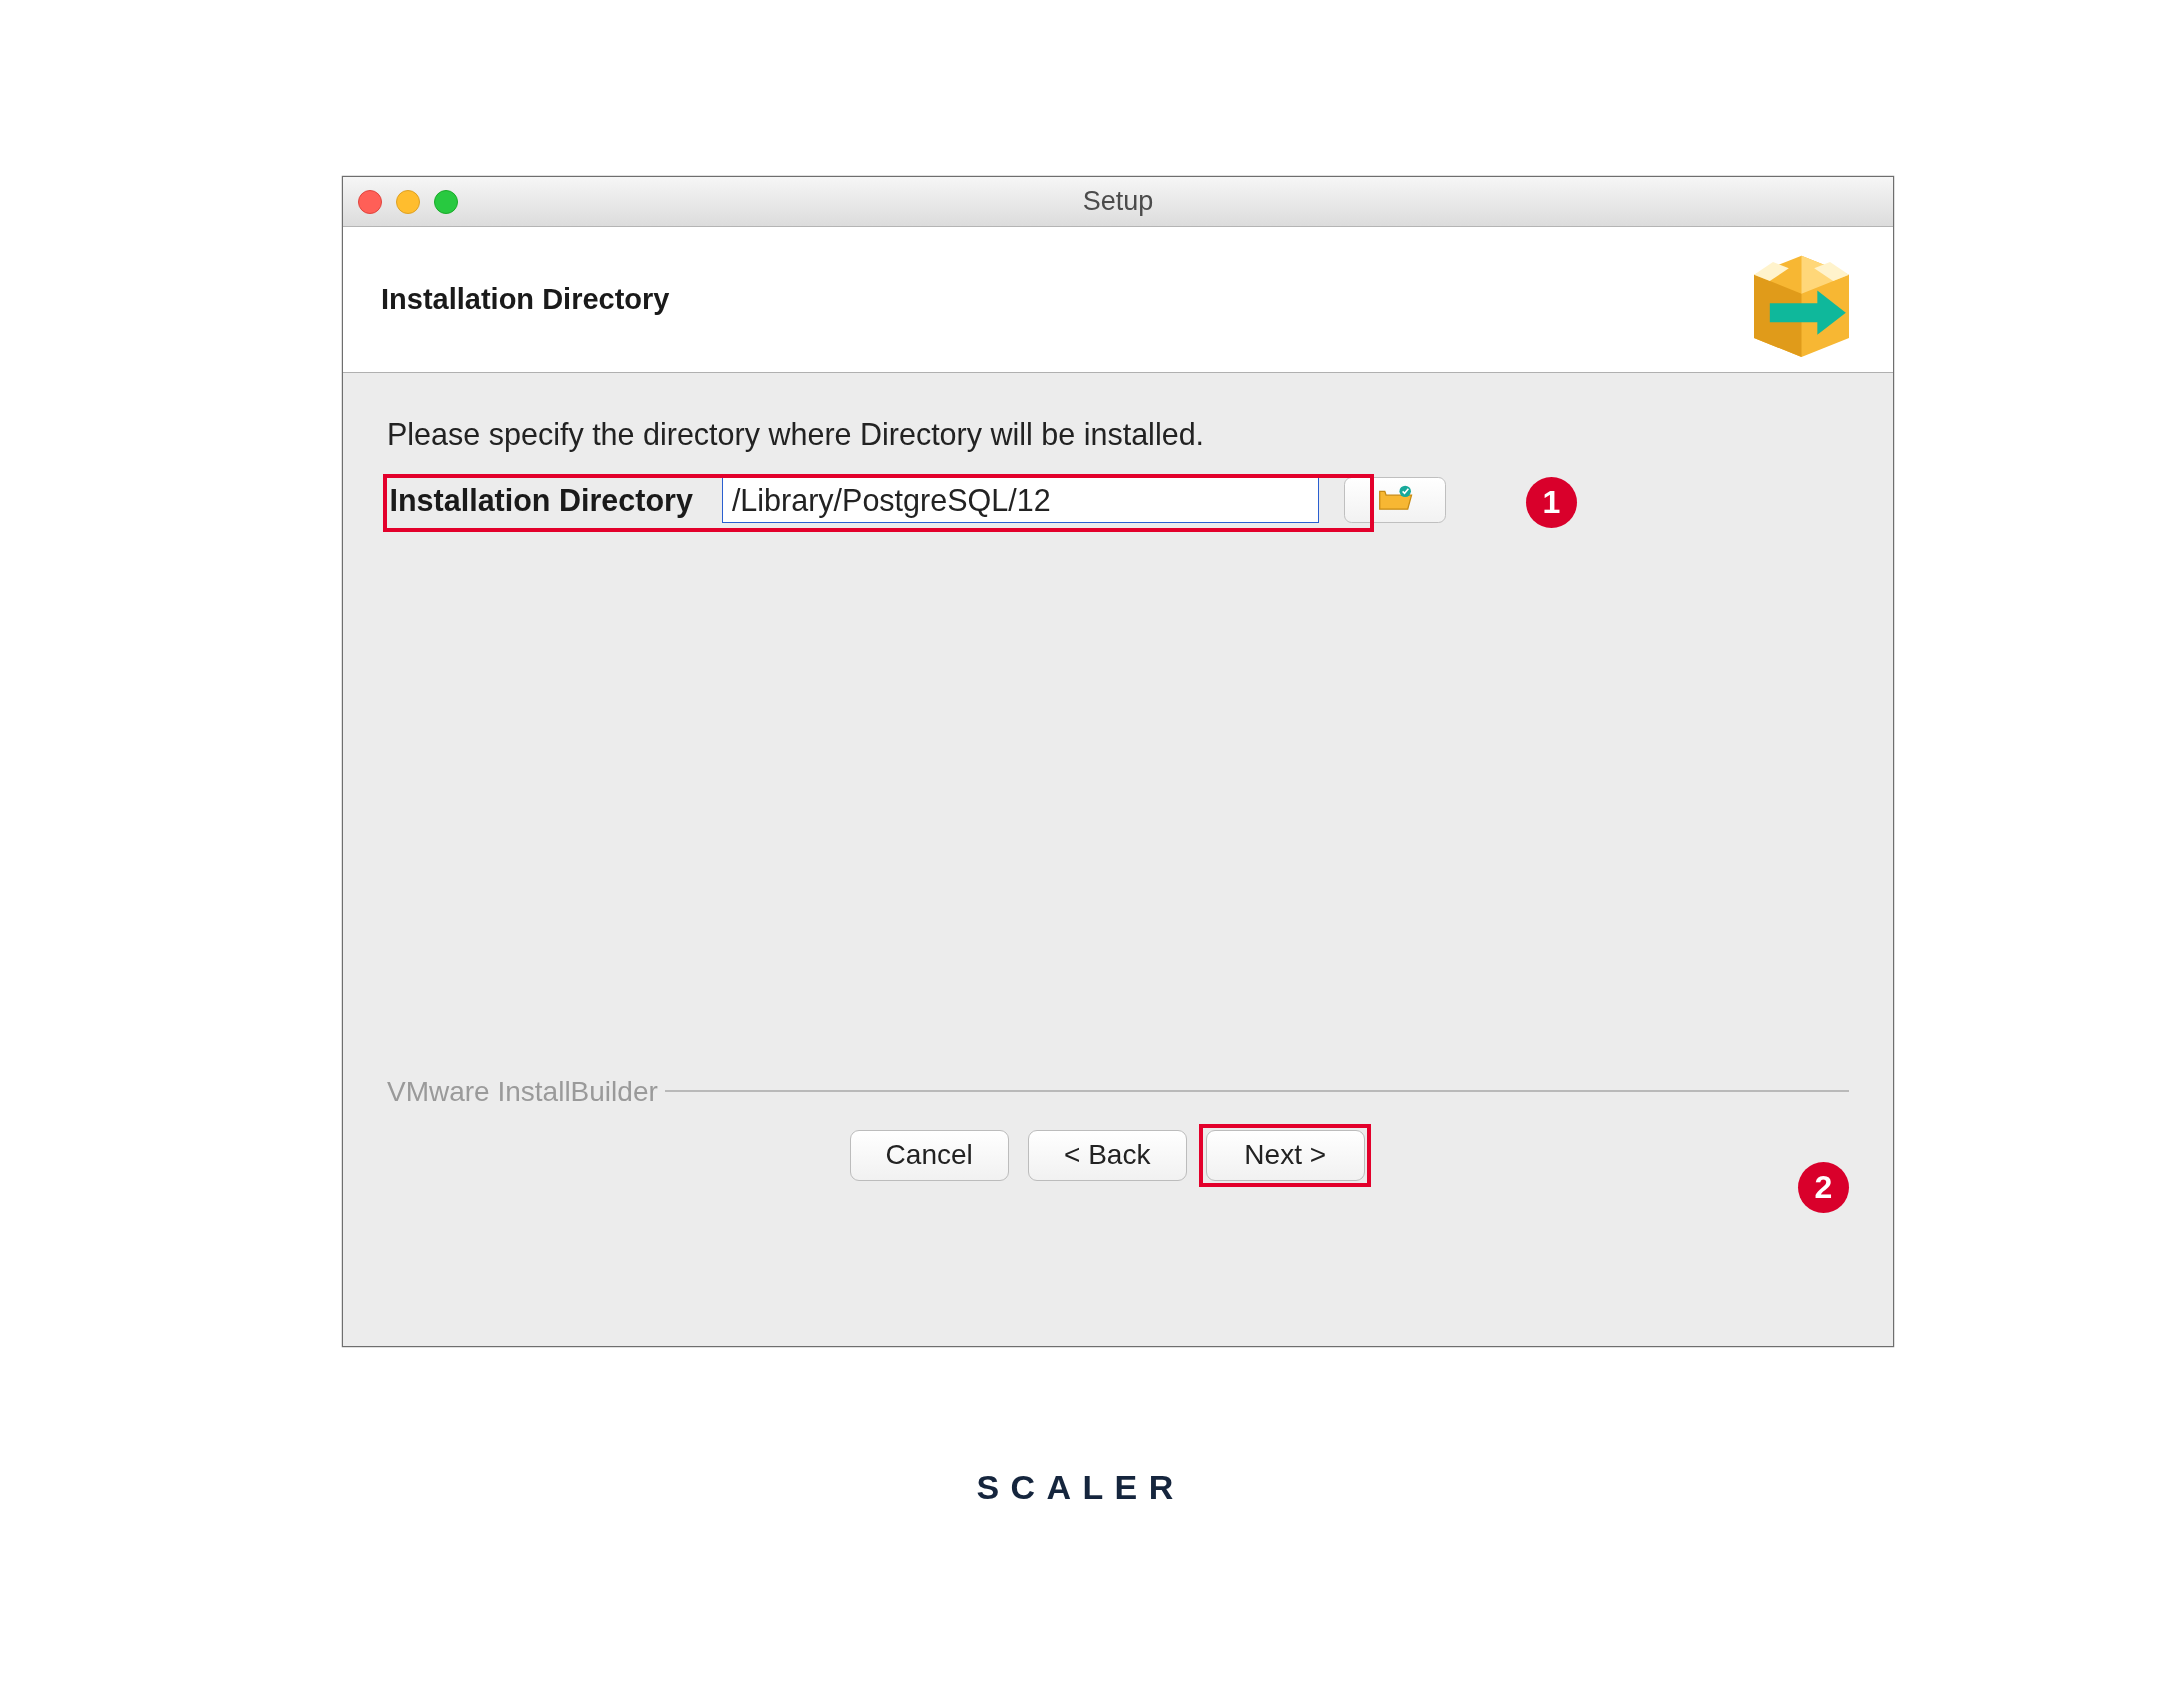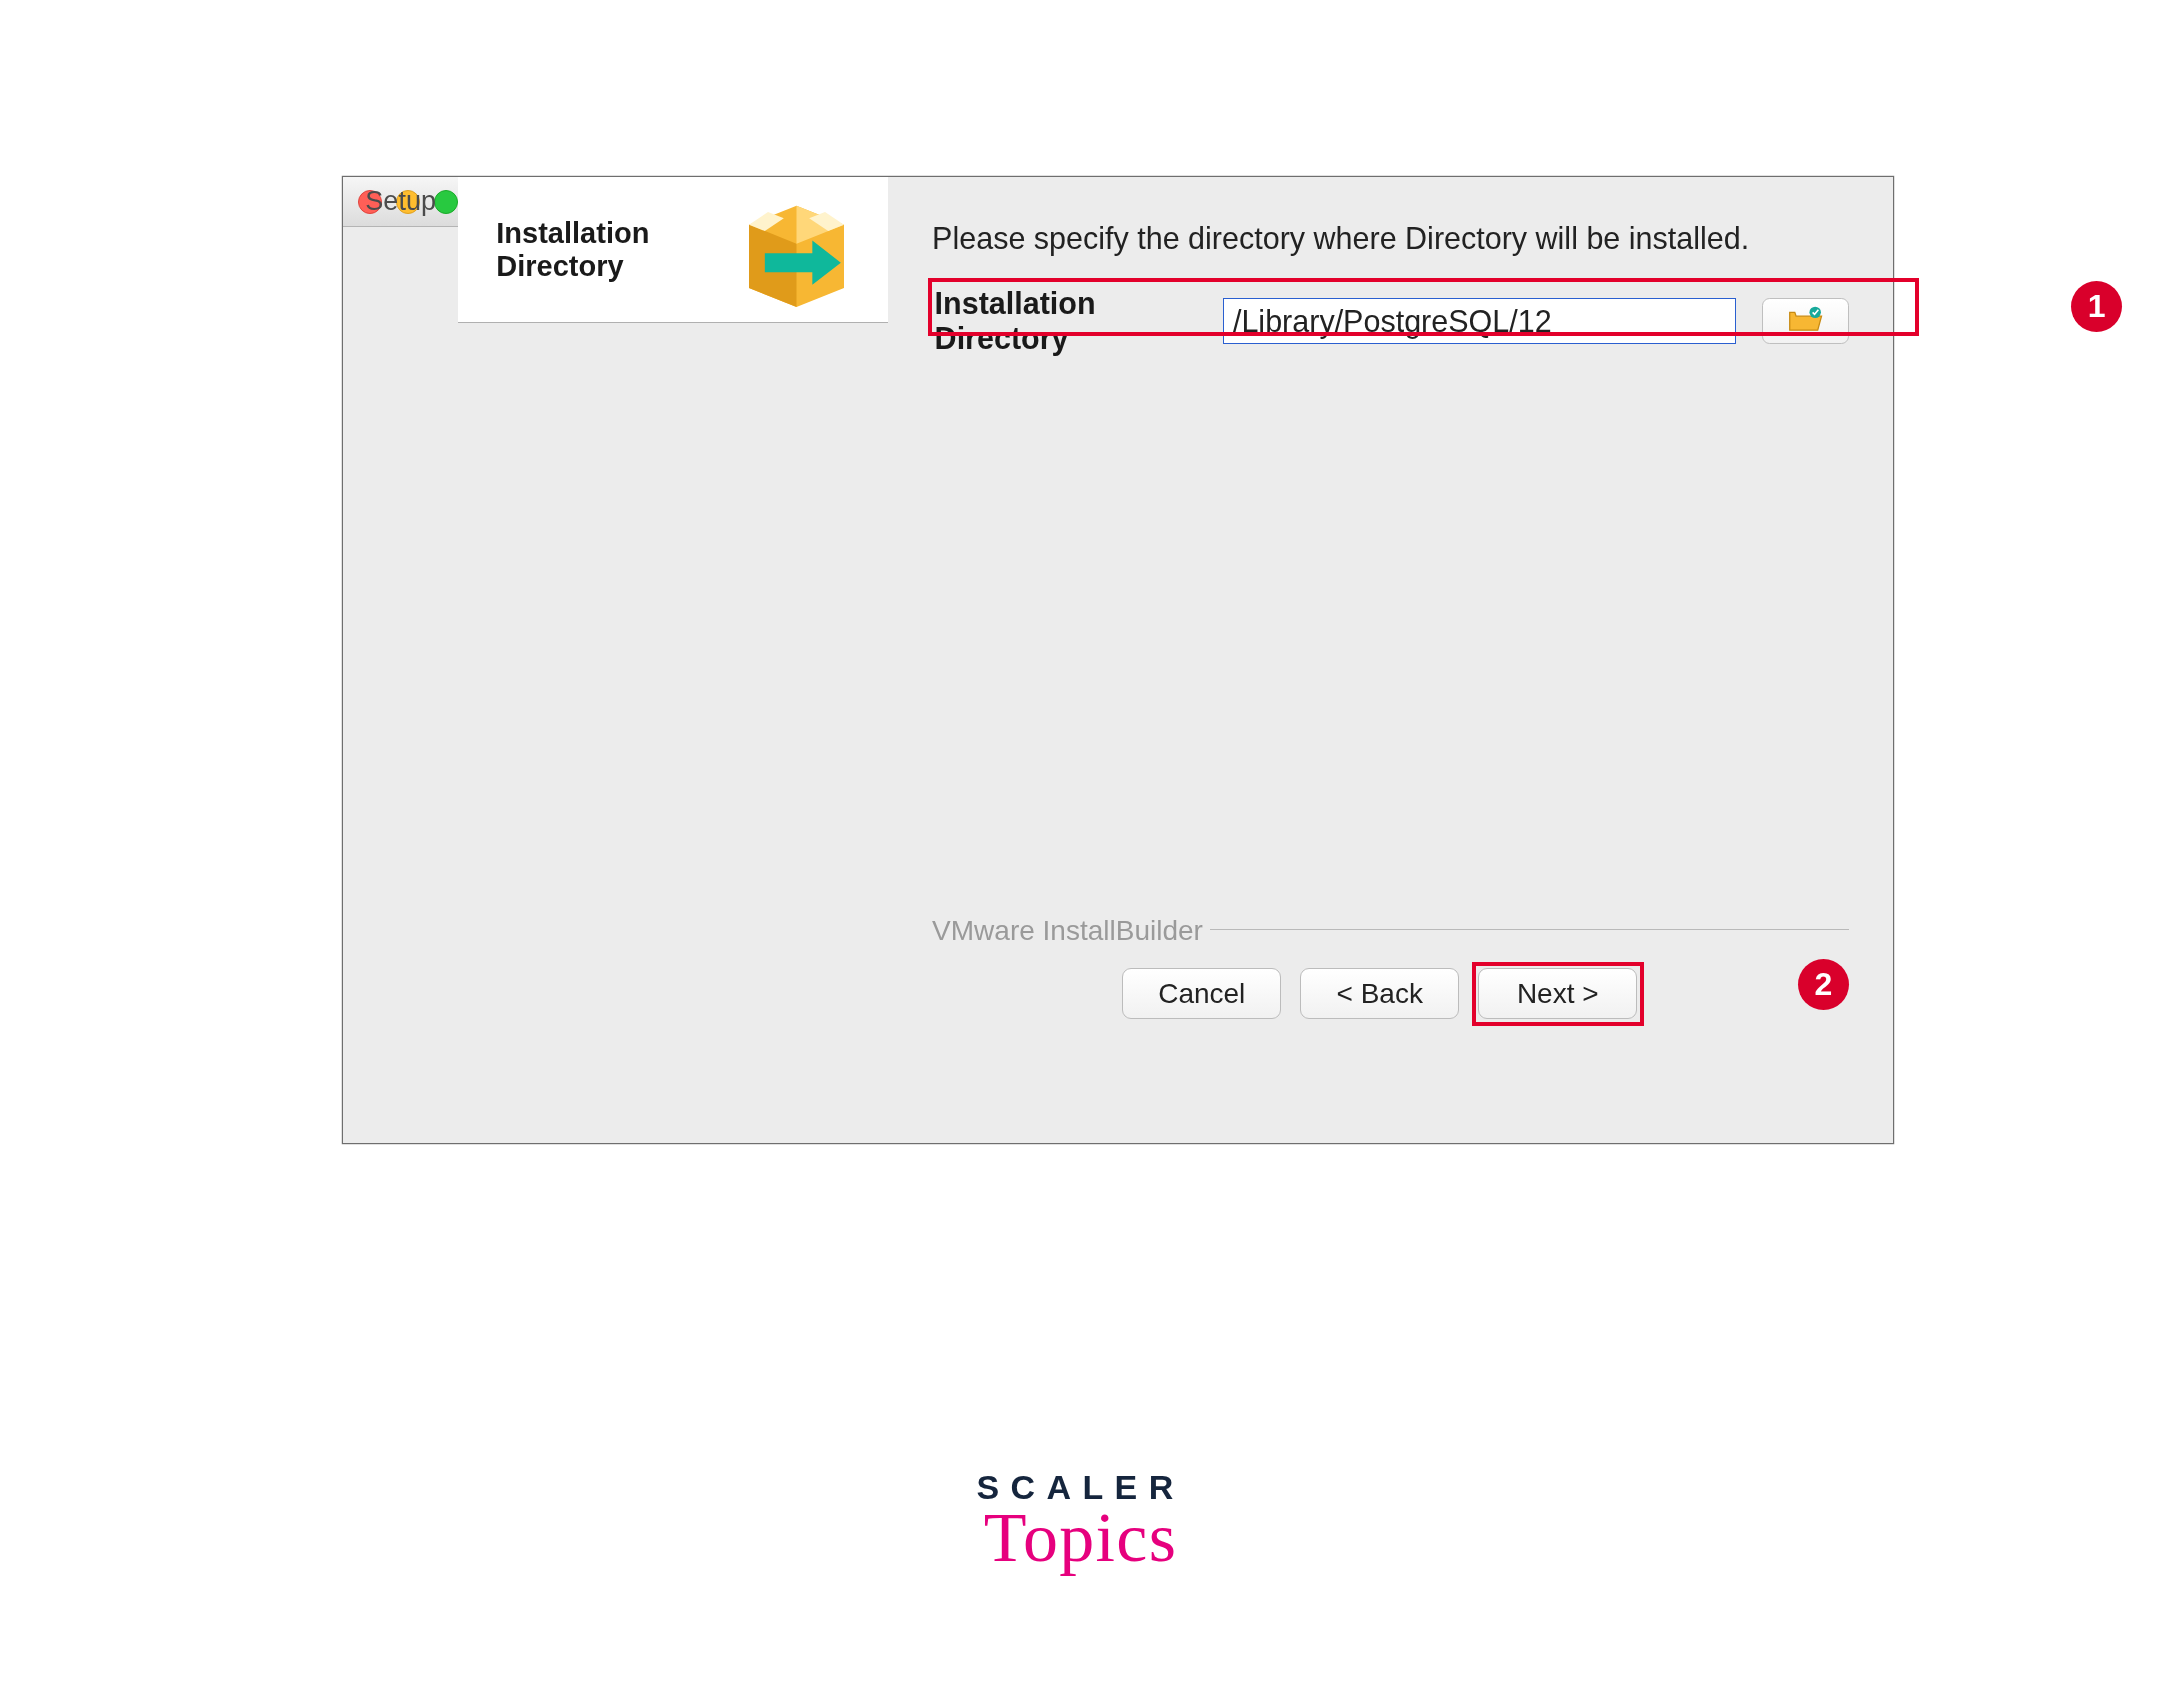--- a/index.html
+++ b/index.html
@@ -12,24 +12,25 @@
   }
   .canvas {
     position: absolute;
     inset: 0;
   }
   .window {
     position: absolute;
     left: 342px;
     top: 176px;
     width: 1552px;
-    height: 968px;
+    height: 1171px;
     border: 1.9px solid #6e6e6e;
     background: #ececec;
     display: flex;
+    flex-direction: column;
     box-shadow: 0 0 0 0.3px #999;
   }
   .titlebar {
     height: 50px;
     background: linear-gradient(#f6f6f6, #dcdcdc);
     border-bottom: 1.3px solid #b4b4b4;
     display: flex;
     align-items: center;
     position: relative;
   }
@@ -254,17 +255,16 @@
             <div class="highlight-box" style="left:-6.4px; top:-6.4px; right:-6.4px; bottom:-6.4px;"></div>
           </div>
         </div>
       </div>
     </div>
 
   </div>
 
   <div class="watermark">
     <div class="wm-top">SCALER</div>
-    <div class="wm-bottom">Topics</div>
   </div>
 
 </div>
 
 
 </body></html>

